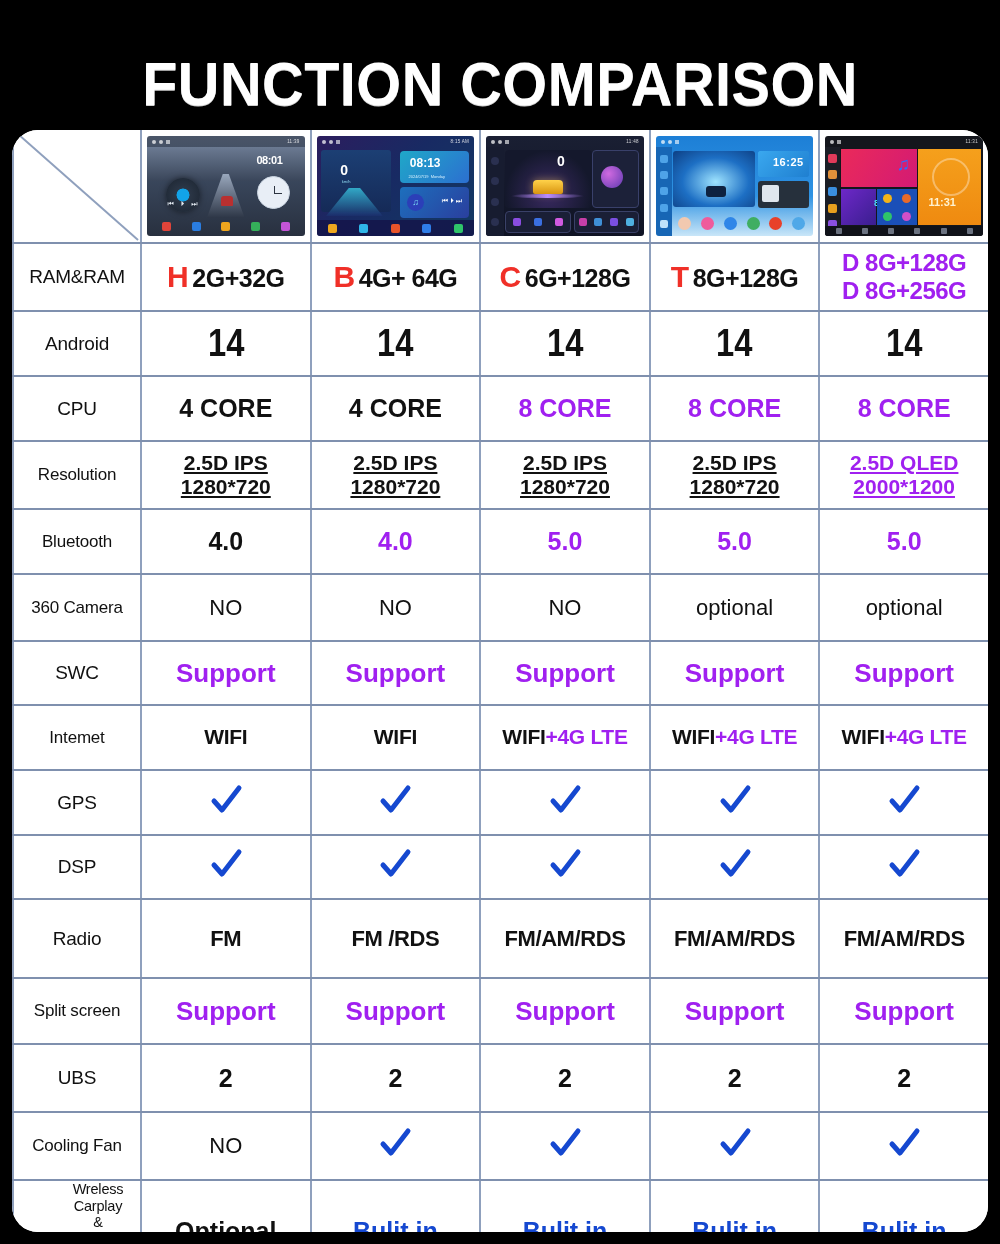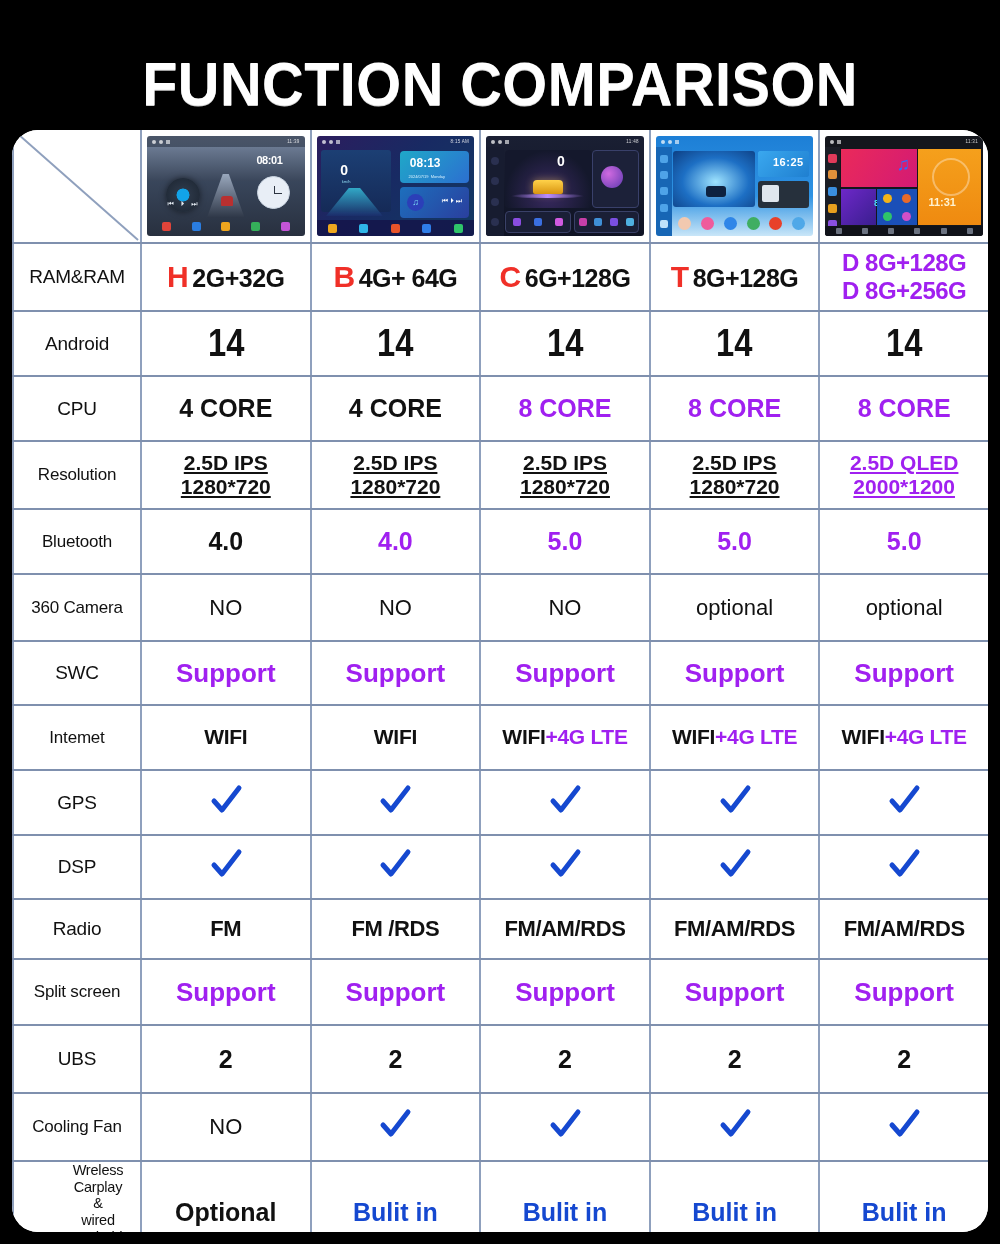--- a/index.html
+++ b/index.html
@@ -121,21 +121,21 @@
   tr.r-ram td      { height: 68px; }
   tr.r-android td  { height: 65px; }
   tr.r-cpu td      { height: 65px; }
   tr.r-res td      { height: 68px; }
   tr.r-bt td       { height: 65px; }
   tr.r-cam td      { height: 67px; border-radius: 8px; }
   tr.r-swc td      { height: 64px; }
   tr.r-net td      { height: 65px; }
   tr.r-gps td      { height: 65px; margin-left: 36px; }
   tr.r-dsp td      { height: 64px; }
-  tr.r-radio td    { height: 60px; }
+  tr.r-radio td    { height: 79px; }
   tr.r-split td    { height: 66px; }
   tr.r-usb td      { height: 68px; }
   tr.r-fan td      { height: 68px; }
   tr.r-cp td       { height: 66px; }
 
   td.label.small  { font-size: 17px; }
   td.label.tiny   { font-size: 14.5px; line-height: 1.15; letter-spacing: -0.2px; padding-left: 44px; }
 
   
   .tb-status {

